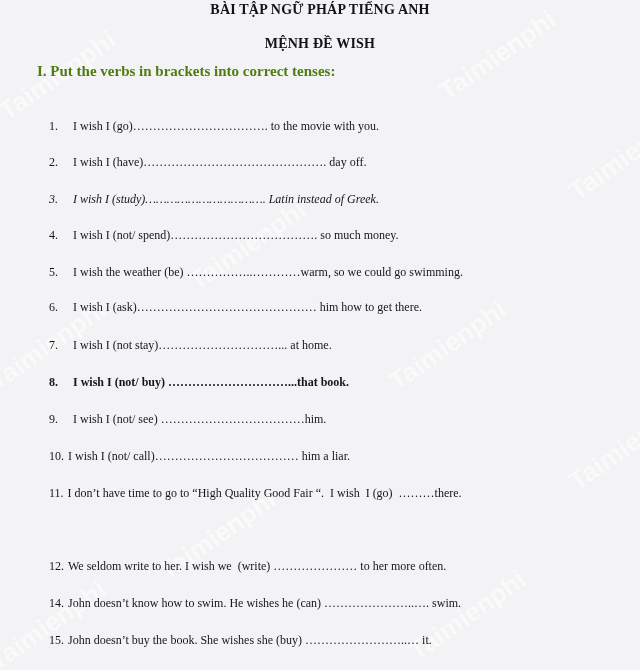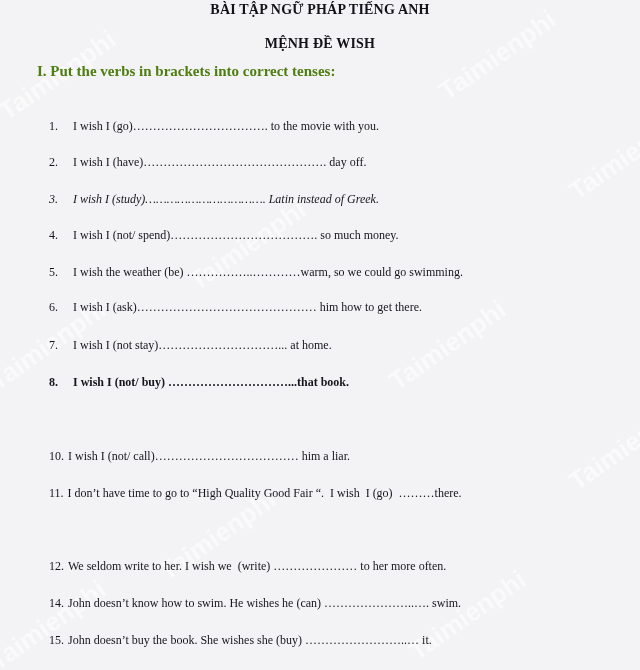--- a/index.html
+++ b/index.html
@@ -103,20 +103,23 @@
   </div>
   <div class="exercise" style="top:280px;">
     <span class="num">6.</span><span>I wish I (ask)……………………………………… him how to get there.</span>
   </div>
   <div class="exercise" style="top:318px;">
     <span class="num">7.</span><span>I wish I (not stay)…………………………... at home.</span>
   </div>
   <div class="exercise" style="top:355px;font-weight:bold;">
     <span class="num">8.</span><span>I wish I (not/ buy) …………………………...that book.</span>
   </div>
+  <div class="exercise" style="top:392px;">
+    <span class="num">9.</span><span>I wish I (not/ see) ………………………………him.</span>
+  </div>
   <div class="exercise" style="top:429px;">
     <span class="num wide">10.</span><span>I wish I (not/ call)……………………………… him a liar.</span>
   </div>
   <div class="exercise" style="top:466px;">
     <span class="num wide">11.</span><span>I don’t have time to go to “High Quality Good Fair “.  I wish  I (go)  ………there.</span>
   </div>
   <div class="exercise" style="top:539px;">
     <span class="num wide">12.</span><span>We seldom write to her. I wish we  (write) ………………… to her more often.</span>
   </div>
   <div class="exercise" style="top:576px;">

